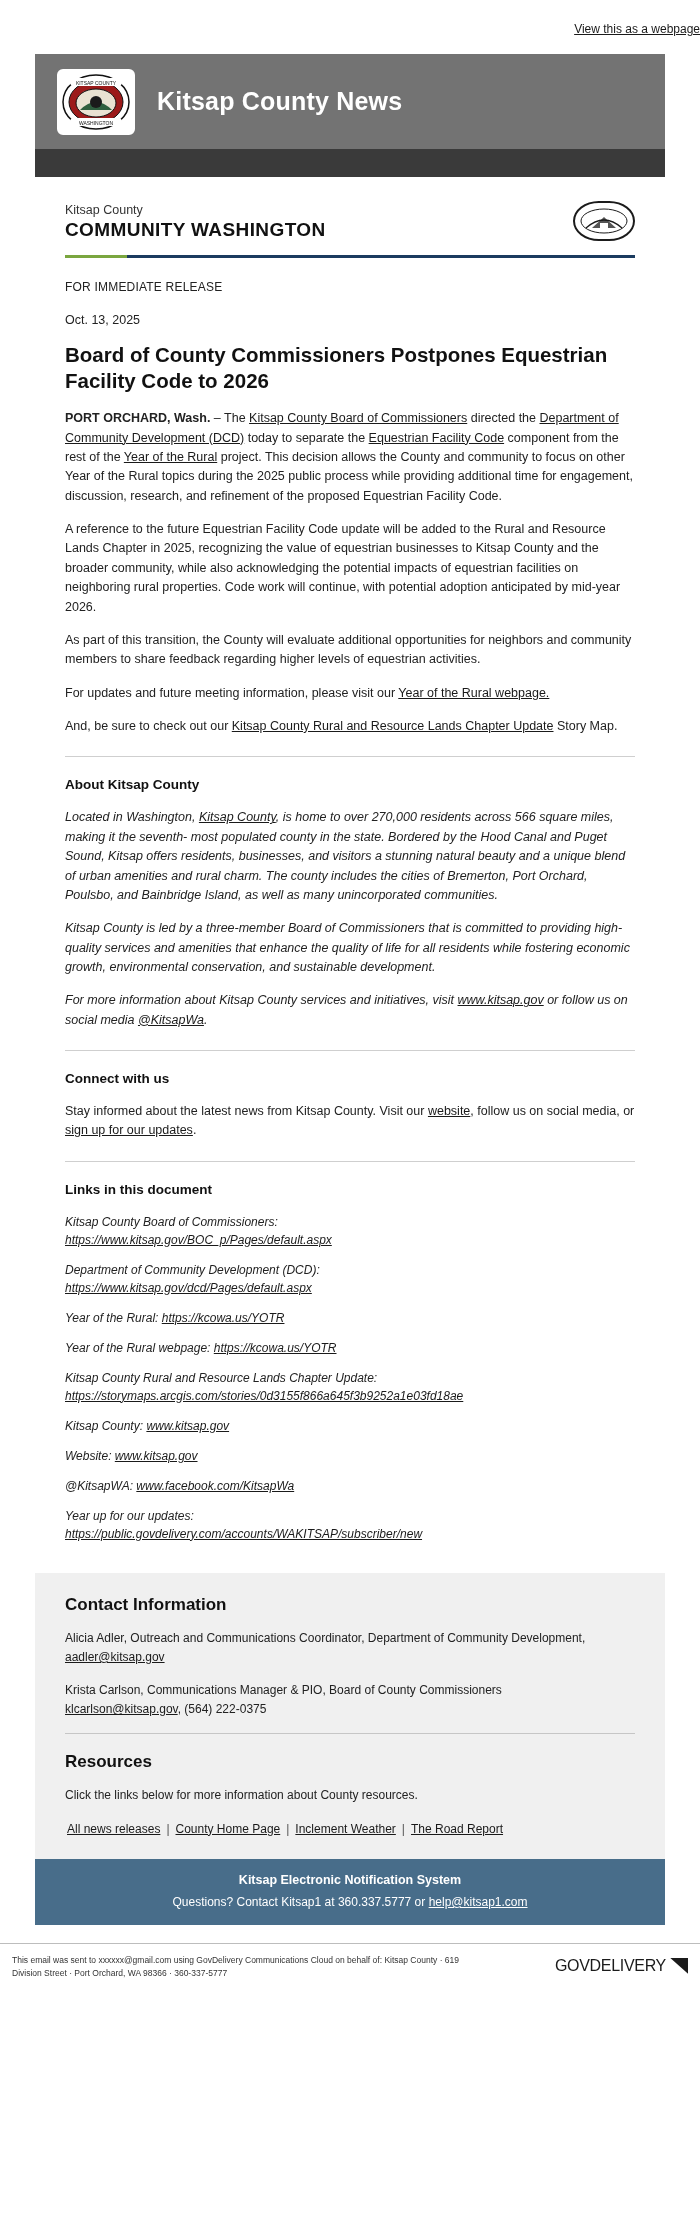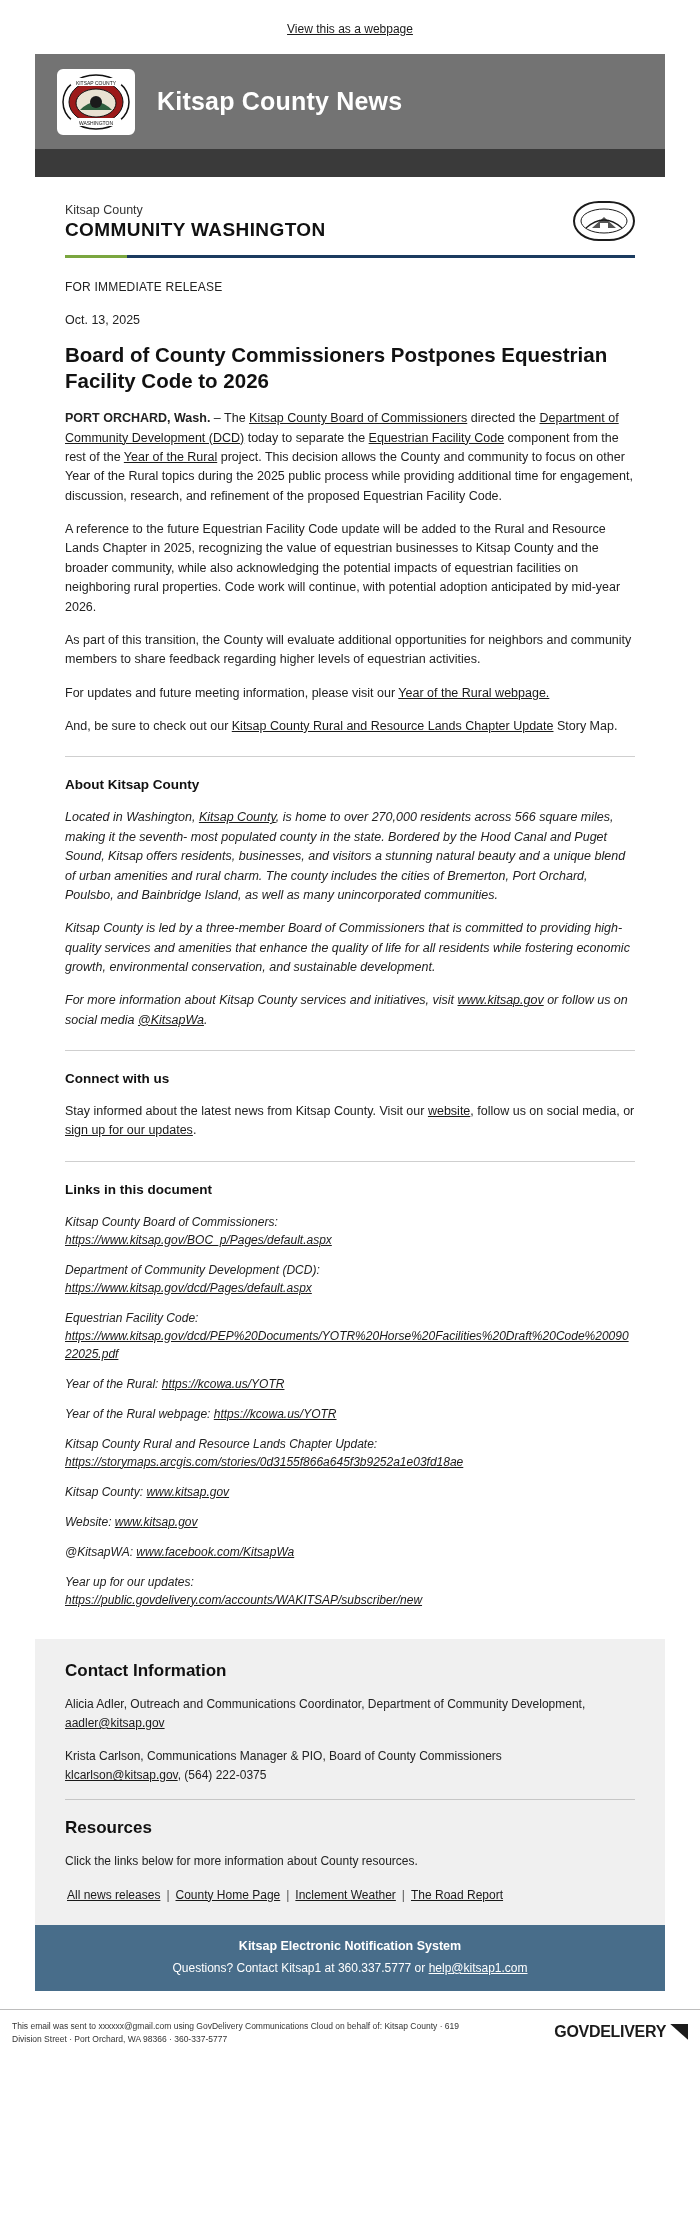--- a/index.html
+++ b/index.html
@@ -13,21 +13,21 @@
     color: #222222;
     -webkit-font-smoothing: antialiased;
   }
   .page {
     width: 700px;
     margin: 0 auto;
     background: #ffffff;
     position: relative;
   }
   .webview-bar {
-    text-align: center;
+    text-align: right;
     padding: 22px 0 18px 0;
     font-size: 12px;
   }
   .webview-bar a {
     color: #222222;
     text-decoration: underline;
   }
   .email-body {
     width: 630px;
     margin: 0 auto;
@@ -210,21 +210,21 @@
     align-items: flex-start;
     justify-content: space-between;
     font-size: 8.5px;
     color: #333;
     line-height: 1.5;
     gap: 24px;
   }
   .legal .txt { max-width: 470px; }
   .gd-logo {
     font-size: 16px;
-    font-weight: bold;
+    font-weight: normal;
     letter-spacing: -0.3px;
     color: #1b1b1b;
     white-space: nowrap;
     display: flex;
     align-items: center;
     gap: 4px;
   }
   .gd-mark {
     width: 18px; height: 16px;
     background: #1b1b1b;
@@ -315,21 +315,20 @@
         <p class="para">
           <span>Stay informed about the latest news from Kitsap County. Visit our </span><a href="#" class="lnk">website</a><span>, follow us on social media, or</span><a href="#" class="lnk"> sign up for our updates</a><span>.</span>
         </p>
 
         <hr class="hr">
 
         <h2 class="sec">Links in this document</h2>
         <div class="links-list">
           <p><span>Kitsap County Board of Commissioners:</span><br><a href="#" class="lnk">https://www.kitsap.gov/BOC_p/Pages/default.aspx</a></p>
           <p><span>Department of Community Development (DCD):</span><br><a href="#" class="lnk">https://www.kitsap.gov/dcd/Pages/default.aspx</a></p>
-          <p><span>Equestrian Facility Code:</span><br><a href="#" class="lnk">https://www.kitsap.gov/dcd/PEP%20Documents/YOTR%20Horse%20Facilities%20Draft%20Code%2009022025.pdf</a></p>
           <p><span>Year of the Rural:</span> <a href="#" class="lnk">https://kcowa.us/YOTR</a></p>
           <p><span>Year of the Rural webpage:</span> <a href="#" class="lnk">https://kcowa.us/YOTR</a></p>
           <p><span>Kitsap County Rural and Resource Lands Chapter Update:</span><br><a href="#" class="lnk">https://storymaps.arcgis.com/stories/0d3155f866a645f3b9252a1e03fd18ae</a></p>
           <p><span>Kitsap County:</span> <a href="#" class="lnk">www.kitsap.gov</a></p>
           <p><span>Website:</span> <a href="#" class="lnk">www.kitsap.gov</a></p>
           <p><span>@KitsapWA:</span> <a href="#" class="lnk">www.facebook.com/KitsapWa</a></p>
           <p><span>Year up for our updates:</span><br><a href="#" class="lnk">https://public.govdelivery.com/accounts/WAKITSAP/subscriber/new</a></p>
         </div>
       </div>
     </div>

